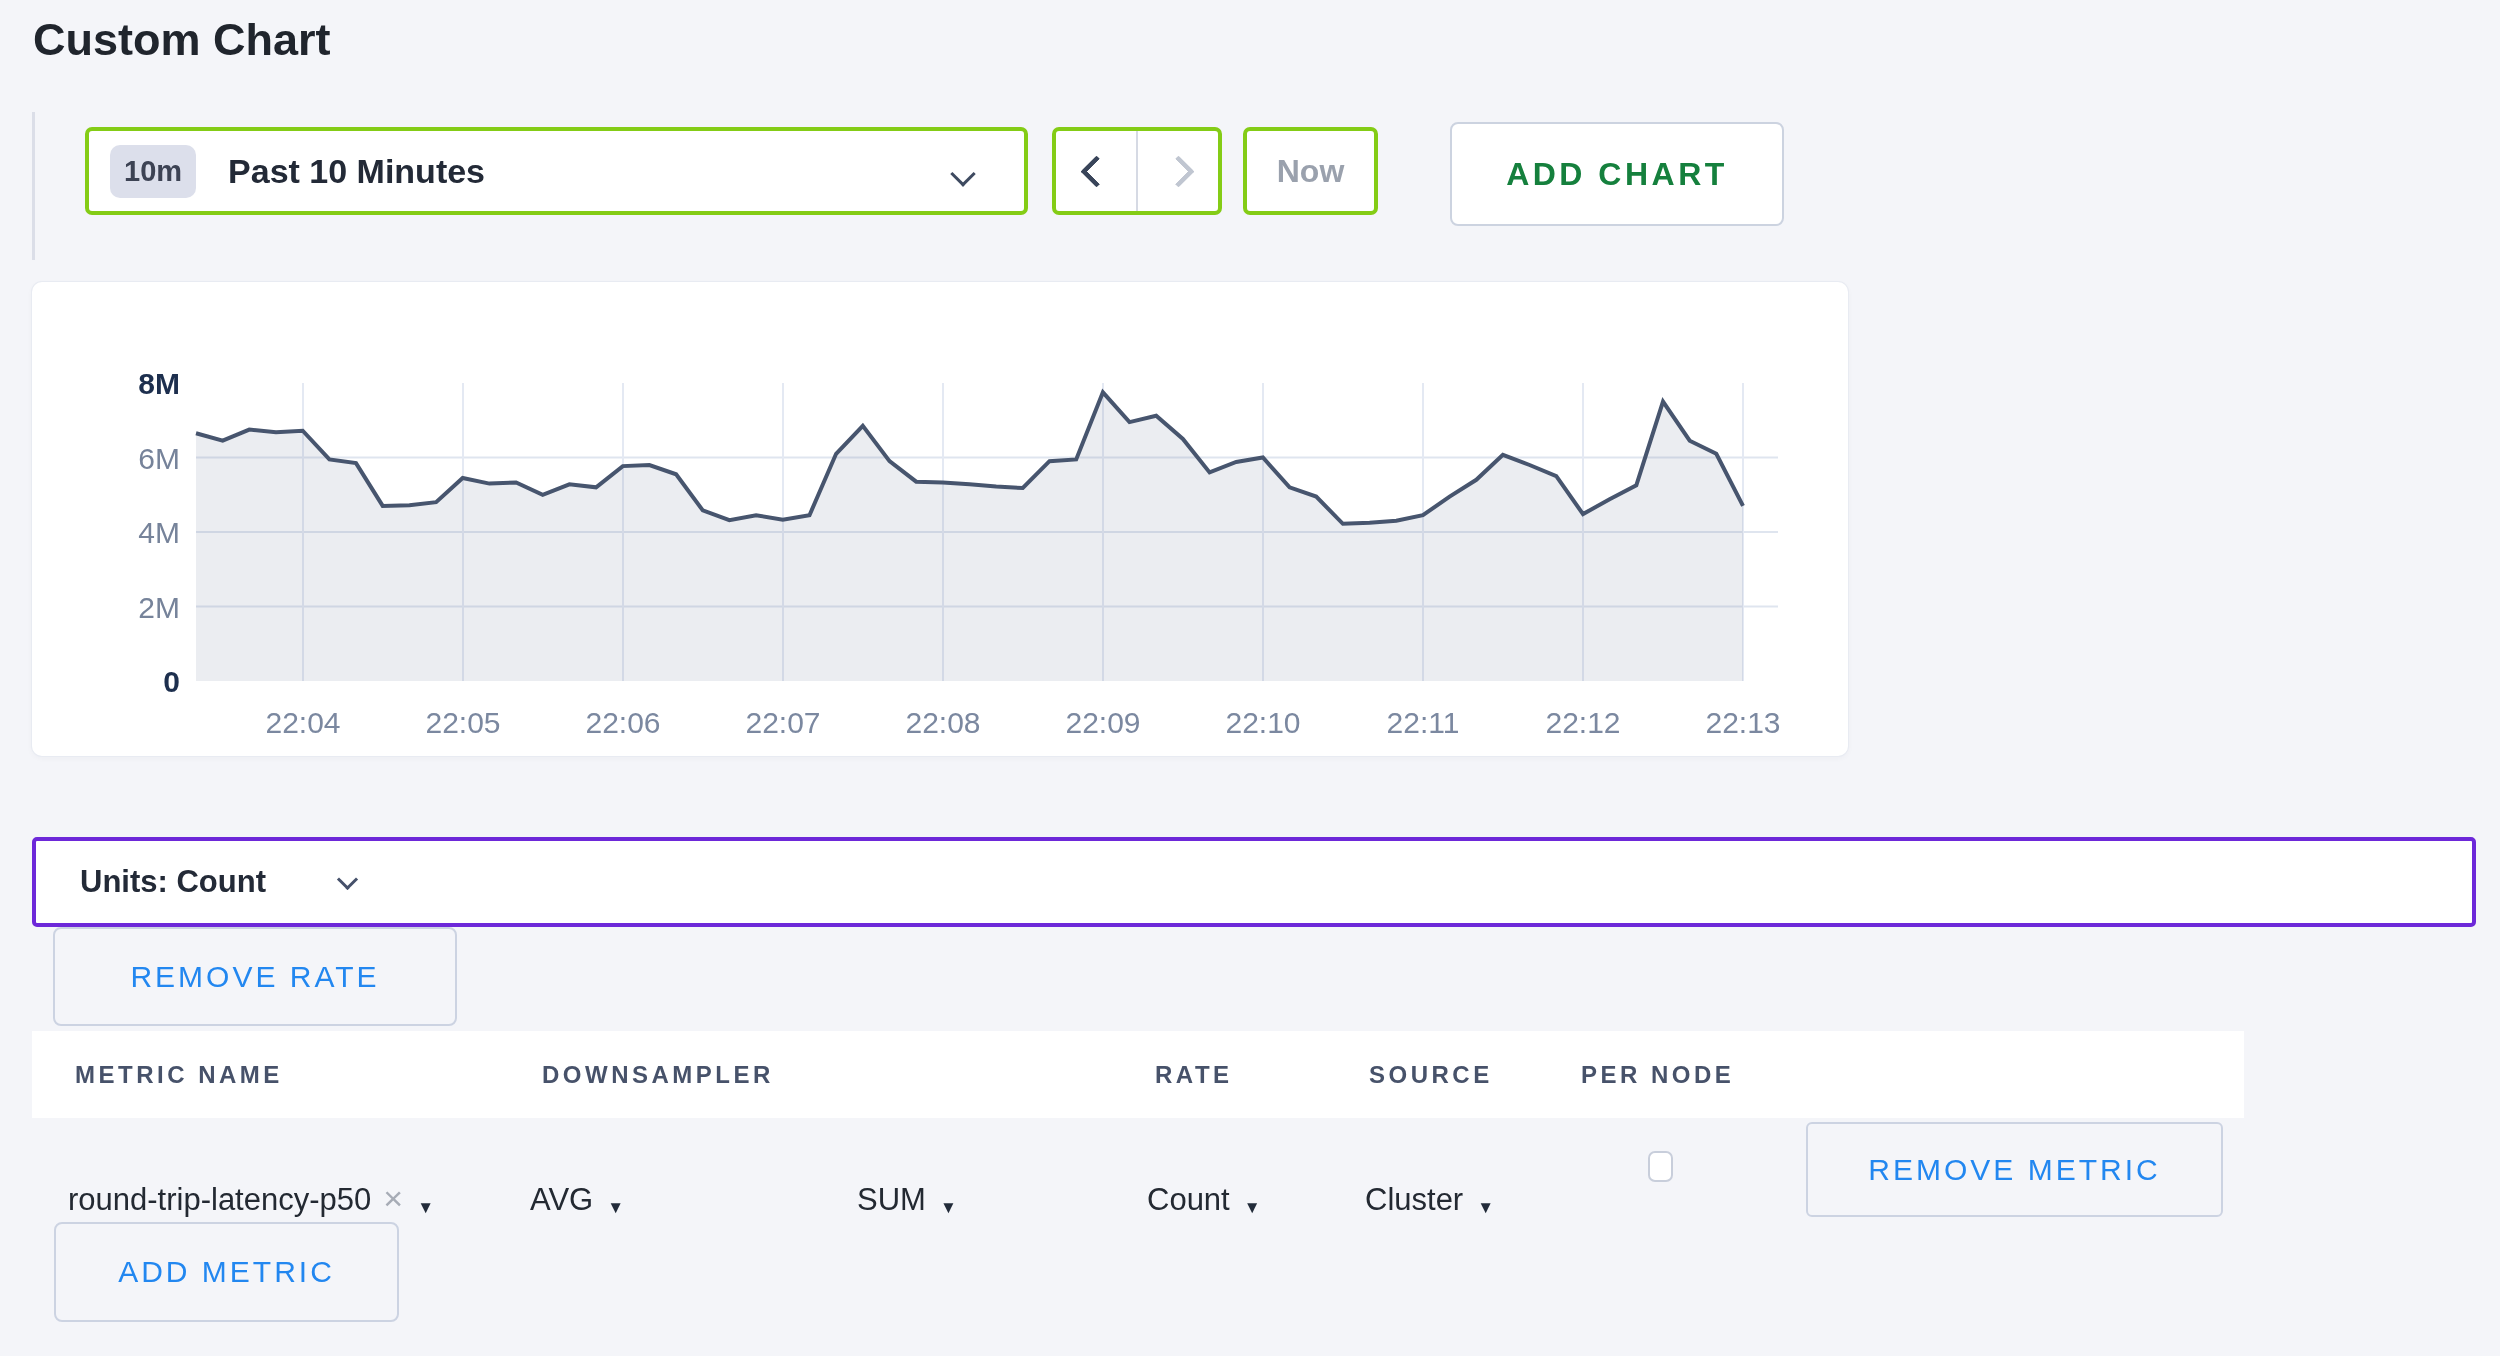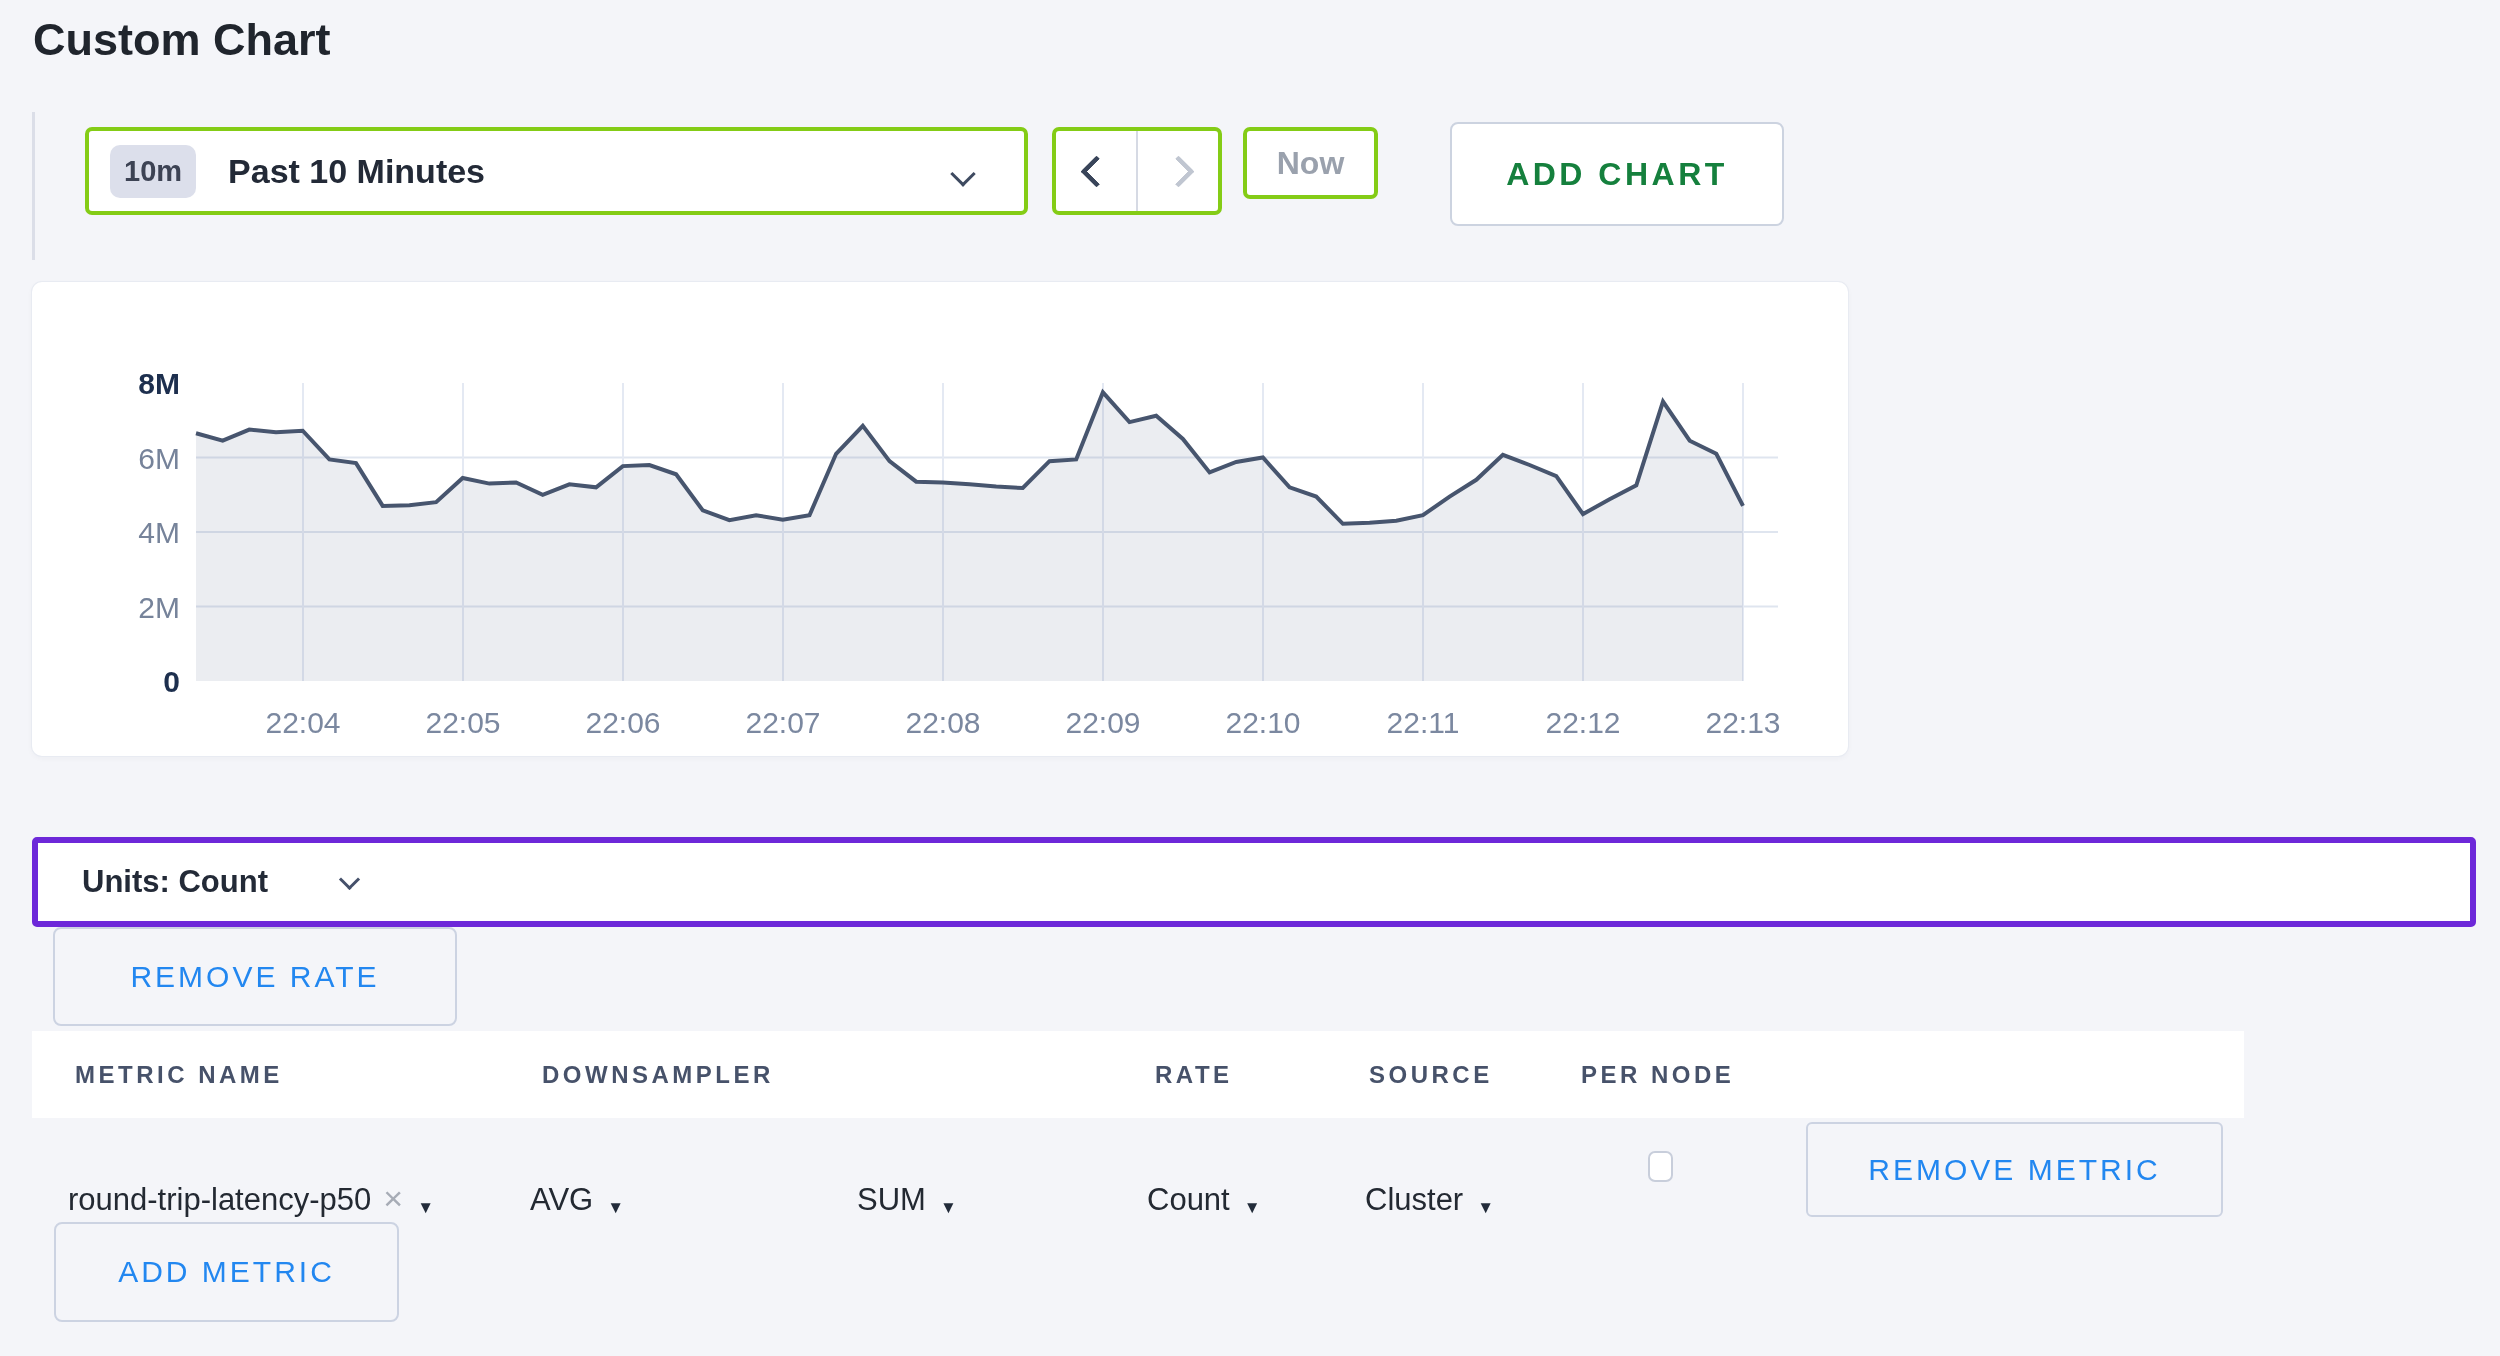--- a/index.html
+++ b/index.html
@@ -22,37 +22,37 @@
   .chev{display:inline-block;border-style:solid;border-color:#3e4a60;transform:rotate(45deg);}
   #time-chevron{position:absolute;right:52px;top:34px;width:15px;height:15px;
     border-width:0 3px 3px 0;}
   #nav-arrows{left:1052px;top:127px;width:170px;height:88px;display:flex;}
   .nav-half{flex:1;display:flex;align-items:center;justify-content:center;cursor:pointer;}
   #nav-prev{border-right:2px solid #d6dae4;}
   .chevL{width:18px;height:18px;border-width:0 0 5px 5px;border-style:solid;border-color:#39455a;
     transform:rotate(45deg);border-radius:2px;}
   .chevR{width:18px;height:18px;border-width:5px 5px 0 0;border-style:solid;border-color:#c0c6d1;
     transform:rotate(45deg);border-radius:2px;}
-  #now-button{left:1243px;top:127px;width:135px;height:72px;display:flex;align-items:center;
+  #now-button{left:1243px;top:127px;width:135px;height:88px;display:flex;align-items:center;
     justify-content:center;font-size:32px;font-weight:700;color:#9aa1ad;cursor:pointer;}
   #add-chart-button{left:1450px;top:122px;width:330px;height:100px;display:flex;align-items:center;
     justify-content:center;font-size:32px;font-weight:700;letter-spacing:3.5px;color:#15803d;
     background:#ffffff;border:2px solid #ccd3e0;border-radius:8px;cursor:pointer;}
   
   #chart-card{left:32px;top:282px;width:1816px;height:474px;background:#ffffff;border-radius:10px;
     box-shadow:0 0 0 1px #e8ebf2, 0 2px 6px rgba(40,50,80,.04);}
   #chart-svg{position:absolute;left:0;top:0;}
   .gridh{stroke:#dfe5ef;stroke-width:2;}
   .gridv{stroke:#e4e9f3;stroke-width:2;}
   .ticky{fill:#76839a;font-size:30px;}
   .ticky-strong{fill:#1d2f4e;font-size:30px;font-weight:700;}
   .tickx{fill:#7b88a0;font-size:30px;}
   
   #units-bar{left:32px;top:837px;width:2444px;height:90px;background:#ffffff;
-    border:6px solid #6d28d9;border-radius:5px;box-sizing:border-box;display:flex;align-items:center;cursor:pointer;gap:48px;}
+    border:4px solid #6d28d9;border-radius:5px;box-sizing:border-box;display:flex;align-items:center;cursor:pointer;gap:48px;}
   #units-label{margin-left:44px;font-size:31px;font-weight:700;color:#232a37;}
   #units-chevron{display:inline-block;width:12px;height:12px;border-width:0 3px 3px 0;margin-left:26px;
     margin-top:-6px;border-color:#45506a;}
   
   .ghost-btn{border:2px solid #ccd3e2;border-radius:8px;color:#2287f0;display:flex;align-items:center;
     justify-content:center;font-size:30px;font-weight:500;letter-spacing:3px;box-sizing:border-box;
     background:transparent;cursor:pointer;}
   #remove-chart-button{left:53px;top:927px;width:404px;height:99px;}
   #remove-metric-button{left:1806px;top:1122px;width:417px;height:95px;border-radius:6px;}
   #add-metric-button{left:54px;top:1222px;width:345px;height:100px;}

